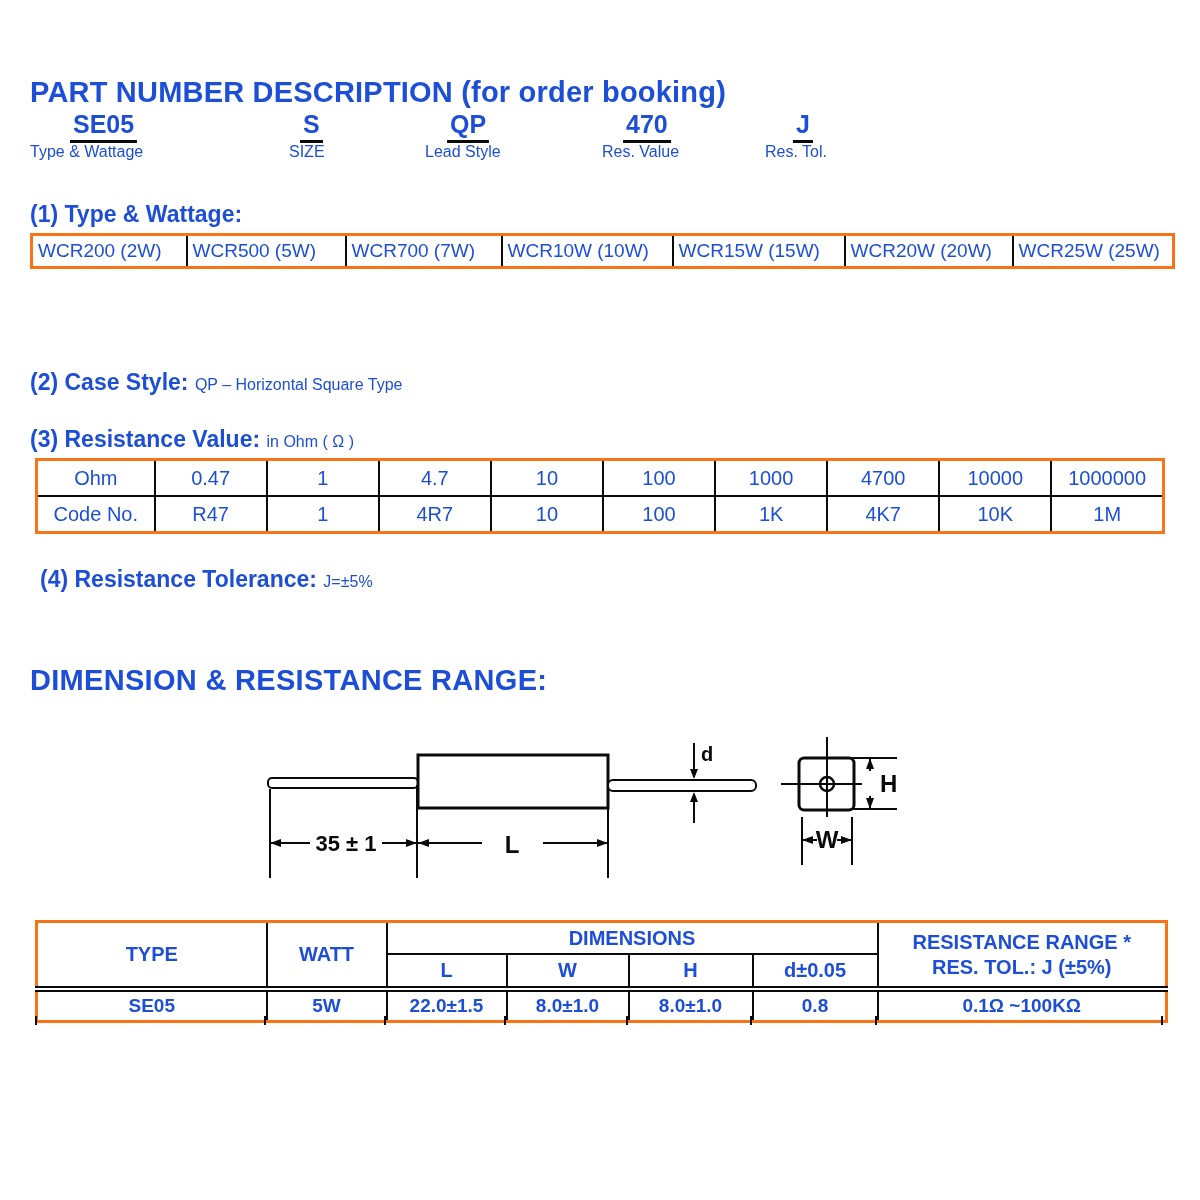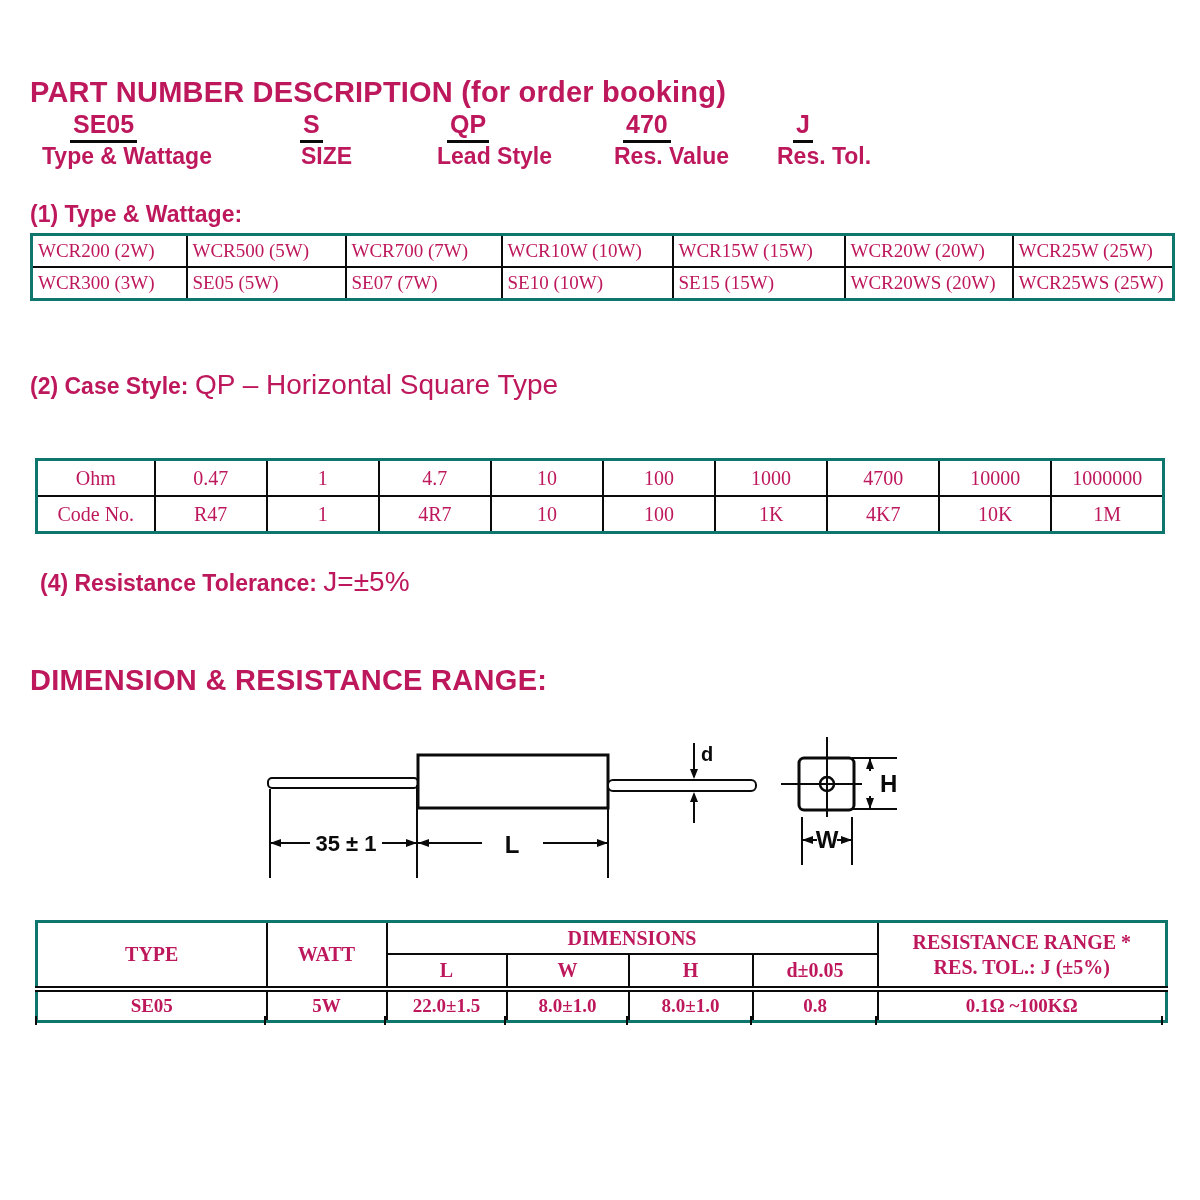--- a/index.html
+++ b/index.html
@@ -1,29 +1,29 @@
 <!DOCTYPE html>
 <html><head>
 <meta charset="utf-8">
 <style>
   html,body { margin:0; padding:0; background:#ffffff; }
   .page {
     position:relative; width:1200px; height:1200px; background:#ffffff;
-    font-family:"Liberation Sans", sans-serif; color:#be185d; overflow:hidden;
+    font-family:"Liberation Sans", sans-serif; color:#1d4ed8; overflow:hidden;
   }
   .abs { position:absolute; }
   .doc-title { font-size:29px; font-weight:bold; letter-spacing:0.2px; white-space:nowrap; }
   .code { font-size:25px; font-weight:bold; border-bottom:3px solid #0a0a0a; padding:0 3px 1px 3px; white-space:nowrap; }
-  .code-label { font-size:23px; font-weight:bold; white-space:nowrap;margin-left:12px; }
+  .code-label { font-size:16px; font-weight:normal; white-space:nowrap; }
   .sec-head { font-size:23px; font-weight:bold; white-space:nowrap; }
-  .sec-val { font-weight:normal; font-size:28px; }
+  .sec-val { font-weight:normal; font-size:16px; }
   .big-head { font-size:29px; font-weight:bold; letter-spacing:0.3px; white-space:nowrap; }
 
   table { border-collapse:collapse; table-layout:fixed; background:#fff; }
-  table.bordered { border:3px solid #0f766e;font-family:Liberation Serif, serif; }
+  table.bordered { border:3px solid #f97316; }
   table.bordered td { border:2px solid #0a0a0a; overflow:hidden; white-space:nowrap; }
 
   table.tw td { height:30px; font-size:19px; padding:0 2px 0 5px; text-align:left; vertical-align:middle; }
   table.rv td { height:32px; font-size:20px; text-align:center; vertical-align:middle; }
 
   table.spec td { text-align:center; vertical-align:middle; font-weight:bold; }
   table.spec .hdr { font-size:20px; }
   table.spec .sub { font-size:20px; height:29px; }
   table.spec tr.data td { border-top:6px double #0a0a0a; height:26px; font-size:19px; }
   .rr-cell { line-height:1.25; font-size:20px; }
@@ -66,37 +66,32 @@
     <tbody>
         <tr>
       <td>WCR200 (2W)</td>
       <td>WCR500 (5W)</td>
       <td>WCR700 (7W)</td>
       <td>WCR10W (10W)</td>
       <td>WCR15W (15W)</td>
       <td>WCR20W (20W)</td>
       <td>WCR25W (25W)</td>
     </tr>
-    <tr>
-      <td>WCR300 (3W)</td>
-      <td>SE05 (5W)</td>
-      <td>SE07 (7W)</td>
-      <td>SE10 (10W)</td>
-      <td>SE15 (15W)</td>
-      <td>WCR20WS (20W)</td>
-      <td>WCR25WS (25W)</td>
-    </tr>
   </tbody>
     </table>
 
   <div class="abs sec-head" style="left:30px; top:369px;">
     <span>(2) Case Style:</span>
     <span class="sec-val">QP – Horizontal Square Type</span>
   </div>
 
+  <div class="abs sec-head" style="left:30px; top:426px;">
+    <span>(3) Resistance Value:</span>
+    <span class="sec-val">in Ohm ( Ω )</span>
+  </div>
 
   <table class="bordered rv abs" style="left:35px; top:458px; width:1130px;">
     <colgroup>
       <col style="width:118px">
         <col style="width:112px">
         <col style="width:112px">
         <col style="width:112px">
         <col style="width:112px">
       <col style="width:112px">
         <col style="width:112px">

